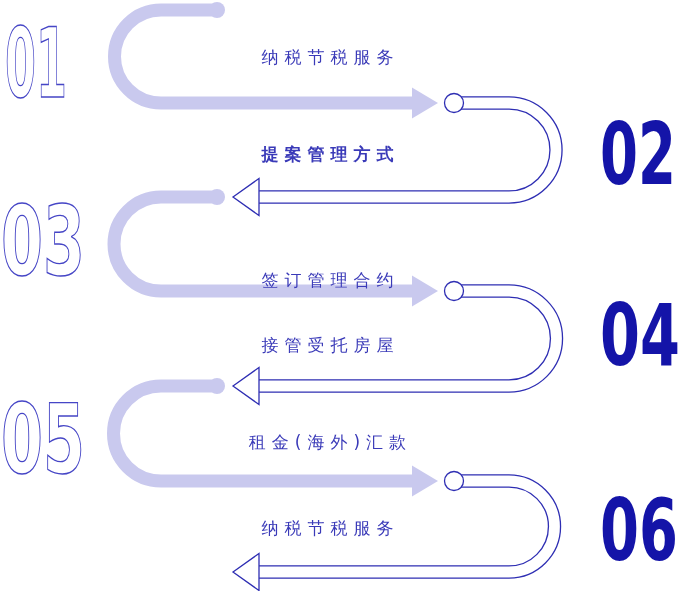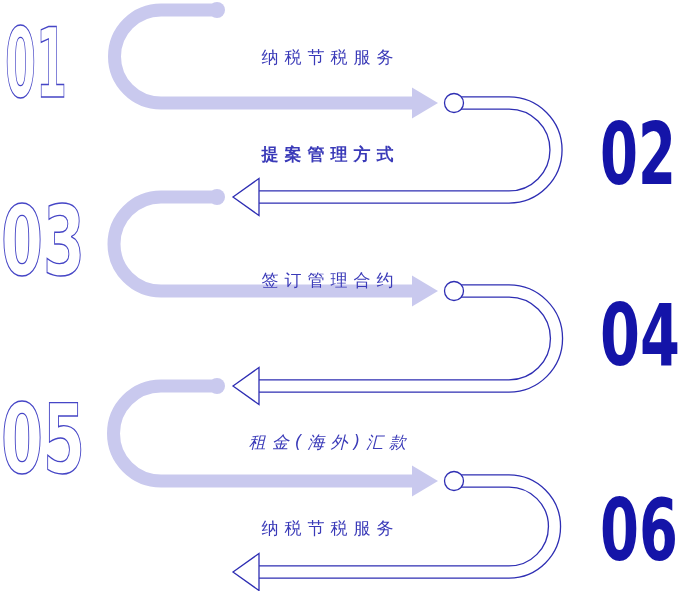--- a/index.html
+++ b/index.html
@@ -35,21 +35,21 @@
     fill:var(--number-solid);
   }
   .step-label{
     position:absolute;left:228px;width:205px;height:20px;
     text-align:center;
     font-size:17px;letter-spacing:6px;line-height:20px;
     color:var(--label-text);
     white-space:nowrap;
   }
   .lbl-1{top:47px;} .lbl-2{top:144px;font-weight:bold;} .lbl-3{top:240px;margin-top:30px;}
-  .lbl-4{top:335px;} .lbl-5{top:432px;font-style:italic;} .lbl-6{top:518px;}
+  .lbl-4{top:335px;} .lbl-5{top:432px;} .lbl-6{top:518px;}
 </style>
 </head>
 <body>
 
 <div class="stage">
 
   <svg class="flow-svg" width="684" height="591" viewBox="0 0 684 591">
 
     <g>
       <circle class="lav-dot" cx="217" cy="10" r="8"></circle>
@@ -95,16 +95,17 @@
     <text class="num-outline" x="1" y="473" font-size="96" textLength="84" lengthAdjust="spacingAndGlyphs">05</text>
 
     <text class="num-solid" x="600" y="184" font-size="86" textLength="76" lengthAdjust="spacingAndGlyphs">02</text>
     <text class="num-solid" x="600" y="365" font-size="86" textLength="80" lengthAdjust="spacingAndGlyphs">04</text>
     <text class="num-solid" x="600" y="560" font-size="86" textLength="78" lengthAdjust="spacingAndGlyphs">06</text>
   </svg>
 
   <div class="step-label lbl-1">纳税节税服务</div>
   <div class="step-label lbl-2">提案管理方式</div>
   <div class="step-label lbl-3">签订管理合约</div>
+  <div class="step-label lbl-4">接管受托房屋</div>
   <div class="step-label lbl-5">租金(海外)汇款</div>
   <div class="step-label lbl-6">纳税节税服务</div>
 
 </div>
 
 </body></html>

